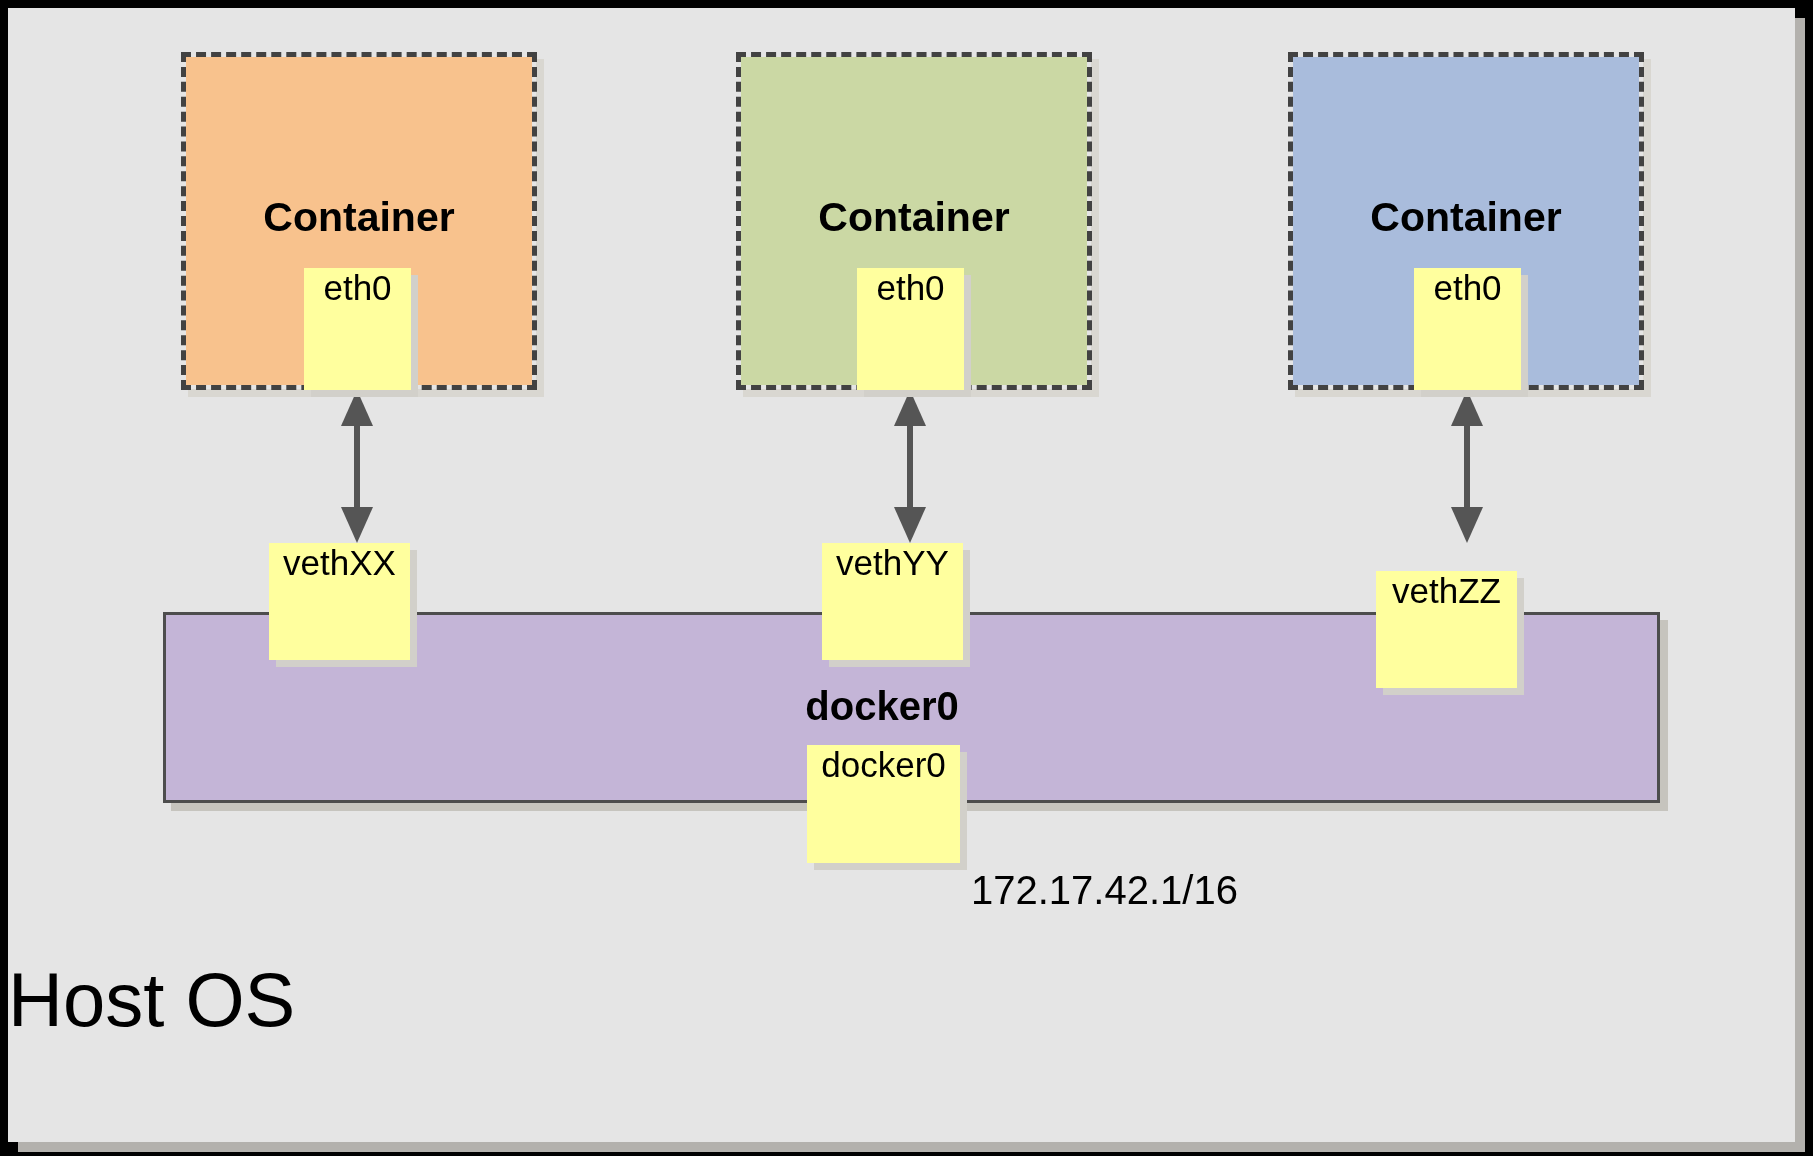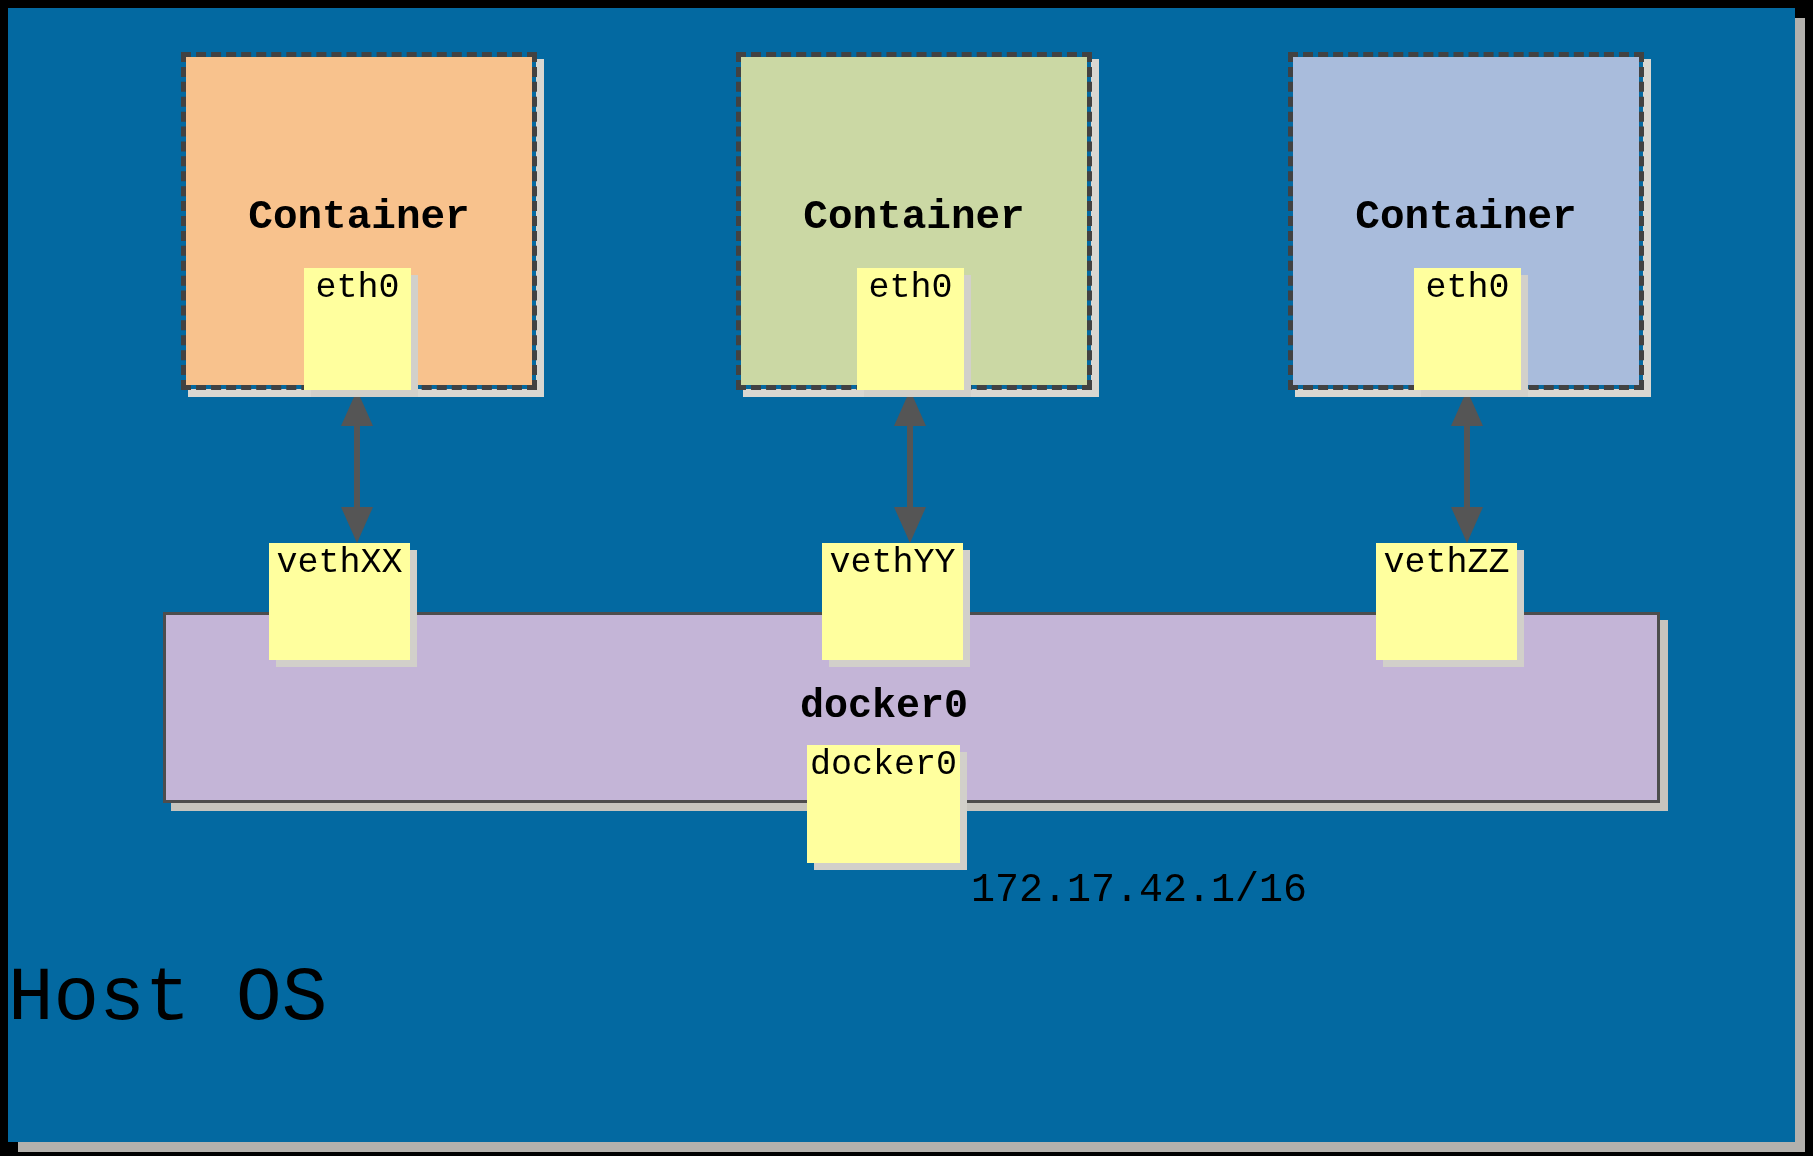--- a/index.html
+++ b/index.html
@@ -149,21 +149,21 @@
     top: 948px;
     text-align: left;
     font-size: 76px;
     z-index: 2;
   }
 </style>
 </head>
 <body>
 
 <div id="stage">
-  <div class="panel" style="background-color: #0369a1; font-family: Liberation Mono, monospace;">
+  <div class="panel" style="background-color: #e5e5e5;">
 
     <div class="container-box c0" style="background-color: rgb(248, 194, 141);">
       <div class="container-label">Container</div>
     </div>
     <div class="note eth-box e0" style="background-color: rgb(255, 255, 158);">
       <span>eth0</span>
     </div>
     <div class="arrow a0">
       <div class="arrow-head-up"></div>
       <div class="arrow-shaft"></div>
@@ -192,21 +192,21 @@
       <div class="container-label">Container</div>
     </div>
     <div class="note eth-box e2" style="background-color: rgb(255, 255, 158);">
       <span>eth0</span>
     </div>
     <div class="arrow a2">
       <div class="arrow-head-up"></div>
       <div class="arrow-shaft"></div>
       <div class="arrow-head-down"></div>
     </div>
-    <div class="note veth-box v2" style="background-color: rgb(255, 255, 158);">
+    <div class="note veth-box v2" style="background-color: rgb(255, 255, 158); margin-top: 28px;">
       <span>vethZZ</span>
     </div>
 
     <div class="bridge-bar" style="background-color: rgb(196, 181, 215);"></div>
     <div class="bridge-title">docker0</div>
     <div class="note bridge-if-box" style="background-color: rgb(255, 255, 158);">
       <span>docker0</span>
     </div>
     <div class="ip-label">172.17.42.1/16</div>
 

